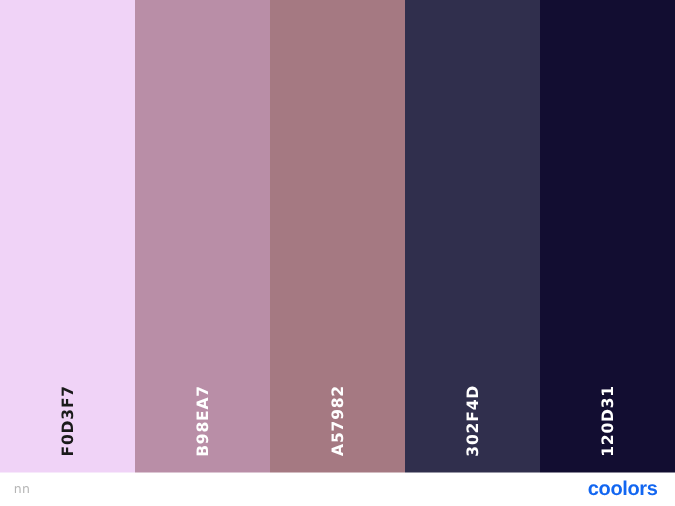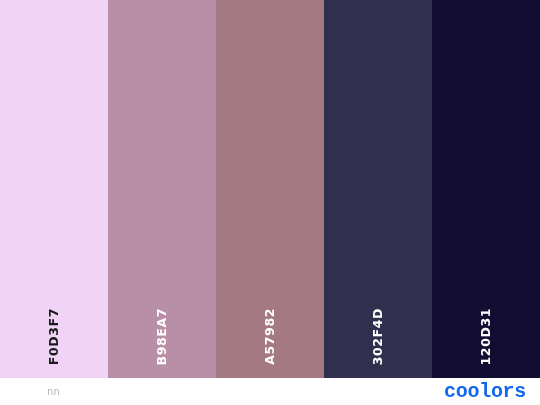--- a/index.html
+++ b/index.html
@@ -50,33 +50,32 @@
   }
   
   .footer {
     flex: 1 1 auto;
     background: #ffffff;
     display: flex;
     align-items: center;
     justify-content: space-between;
     padding: 0 14px 0 11px;
     box-sizing: border-box;
-    margin-left: 36px;
   }
   .footer-name {
     font-family: "DejaVu Sans", sans-serif;
     font-size: 10px;
     color: #b5b5b5;
     letter-spacing: 0.2px;
     line-height: 1;
     white-space: nowrap;
   }
   .brand {
-    font-family: Liberation Mono, monospace;
-    font-size: 20px;
+    font-family: Liberation Sans, sans-serif;
+    font-size: 16px;
     font-weight: bold;
     letter-spacing: -0.3px;
     line-height: 1;
     white-space: nowrap;
   }
 </style>
 </head>
 <body>
 
 <div id="app">

